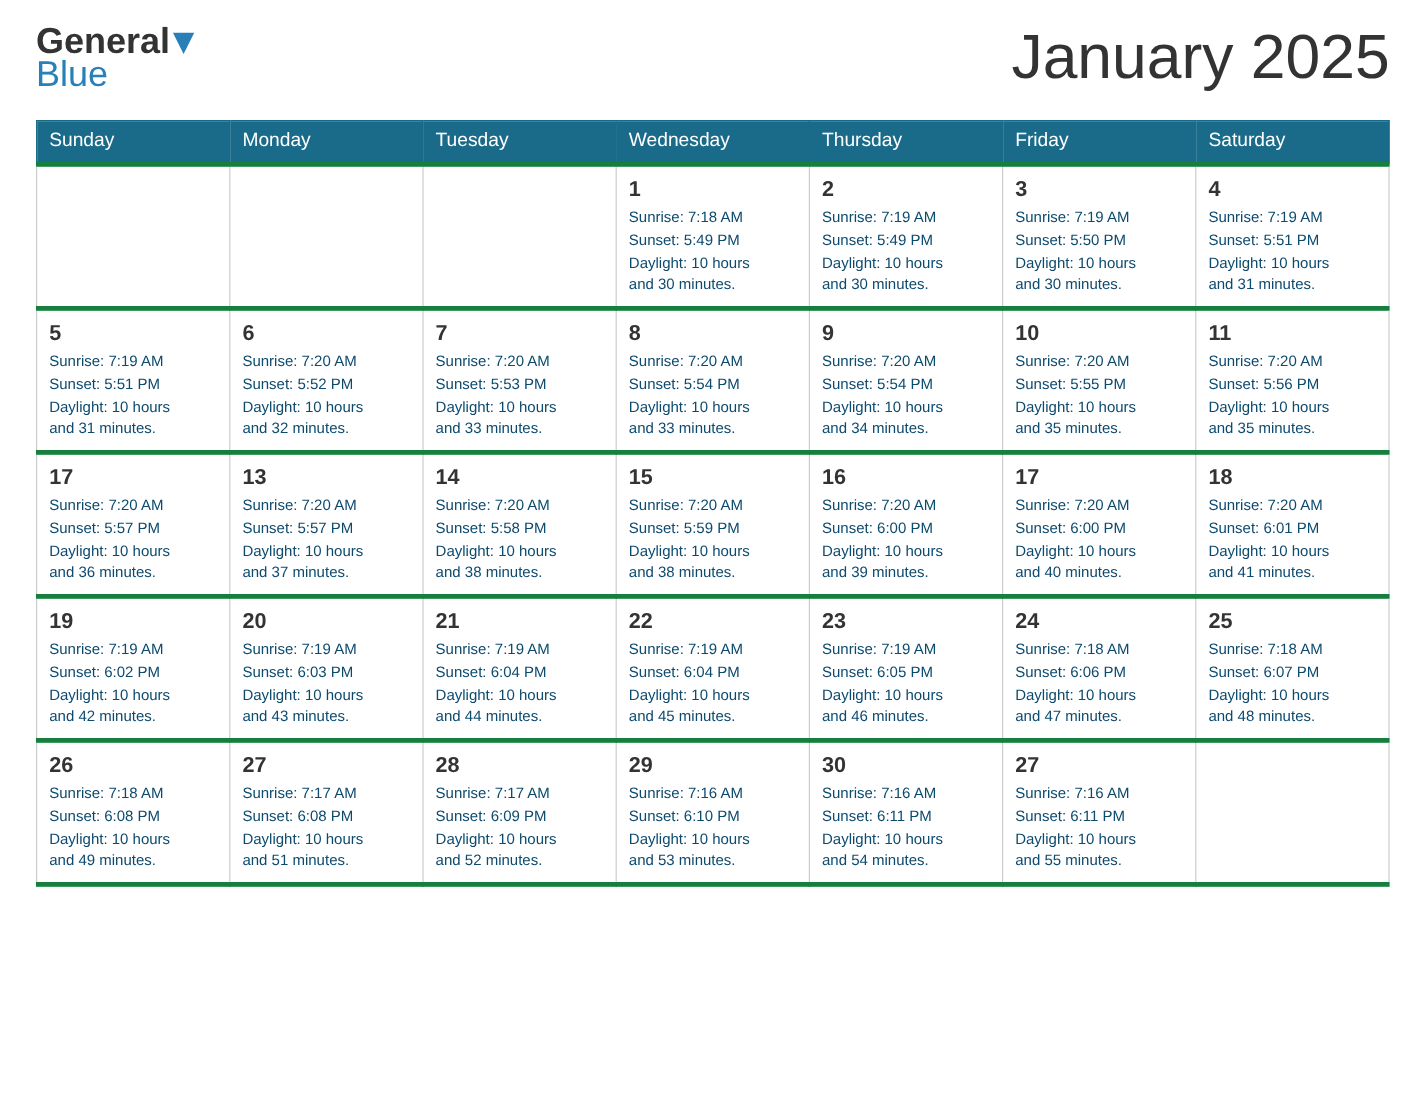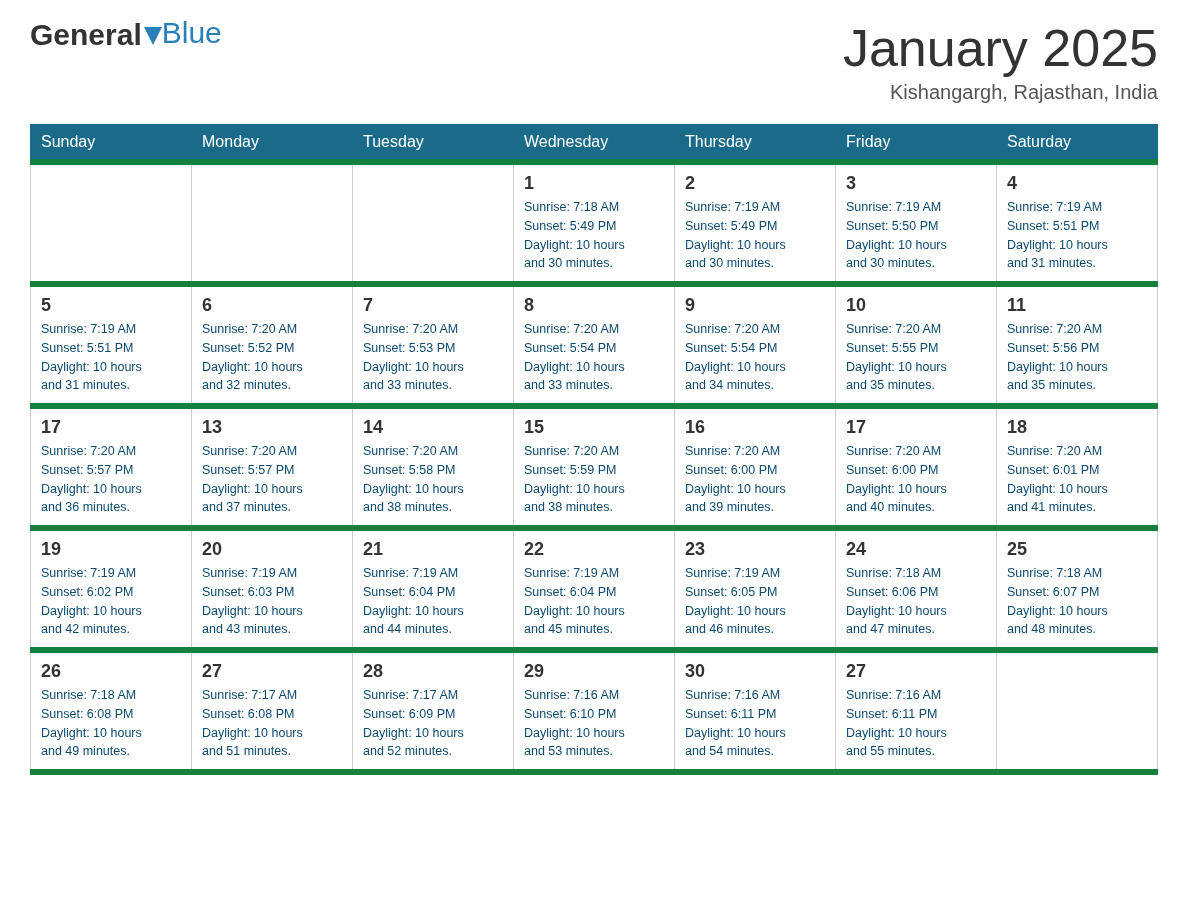--- a/index.html
+++ b/index.html
@@ -11,21 +11,21 @@
       padding: 20px 30px;
     }
     .header {
       display: flex;
       justify-content: space-between;
       align-items: flex-start;
       margin-bottom: 20px;
     }
     .logo {
       display: flex;
-      flex-direction: row;
+      flex-direction: column;
       align-items: flex-start;
     }
     .title-section {
       text-align: right;
     }
     .month-title {
       font-size: 52px;
       font-weight: normal;
       color: #333;
       line-height: 1.1;
@@ -51,21 +51,21 @@
     .calendar td {
       vertical-align: top;
       padding: 8px 10px;
       border: 1px solid #ccc;
       width: calc(100% / 7);
       min-height: 100px;
       font-size: 13px;
       color: #333;
     }
     .calendar tr {
-      border-bottom: 6px solid #15803d;
+      border-bottom: 4px solid #15803d;
       margin-top: 29px;
     }
     .day-number {
       font-size: 18px;
       font-weight: bold;
       color: #333;
       display: block;
       margin-bottom: 4px;
     }
     .day-info {
@@ -85,21 +85,20 @@
     <div style="display:flex; align-items:center; line-height:1;">
       <span style="font-size:30px; font-weight:bold; color:#333;">General</span>
       <svg width="18" height="20" viewBox="0 0 18 20" style="margin-left:2px; margin-top:4px;">
         <polygon points="0,0 18,0 9,18" fill="#2980b9"></polygon>
       </svg>
     </div>
     <span style="font-size:30px; font-weight:normal; color:#2980b9; margin-top:-4px;">Blue</span>
   </div>
   <div class="title-section">
     <div class="month-title">January 2025</div>
-    <div class="location">Kishangargh, Rajasthan, India</div>
   </div>
 </div>
 
 <table class="calendar">
   <thead>
     <tr>
     <th>Sunday</th>
         <th>Monday</th>
         <th>Tuesday</th>
         <th>Wednesday</th>

